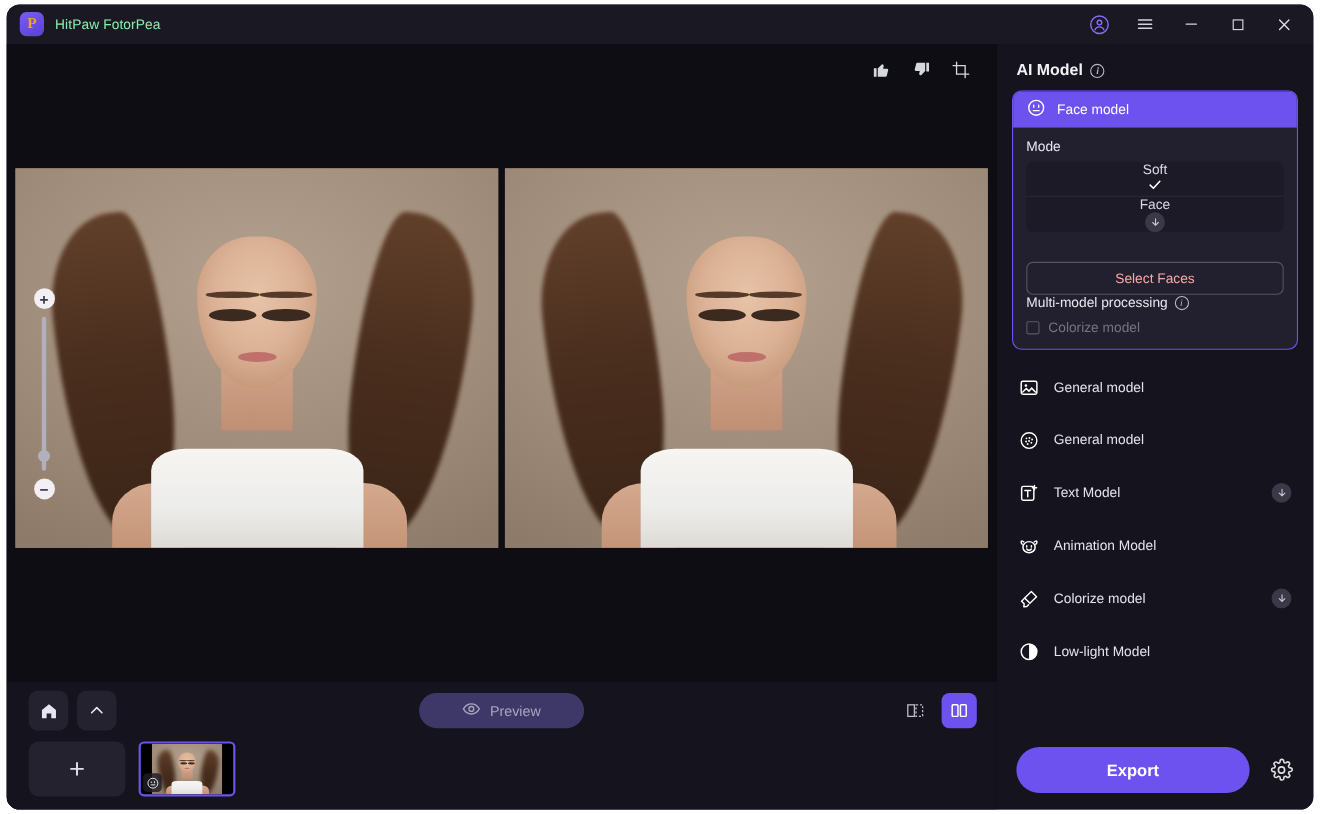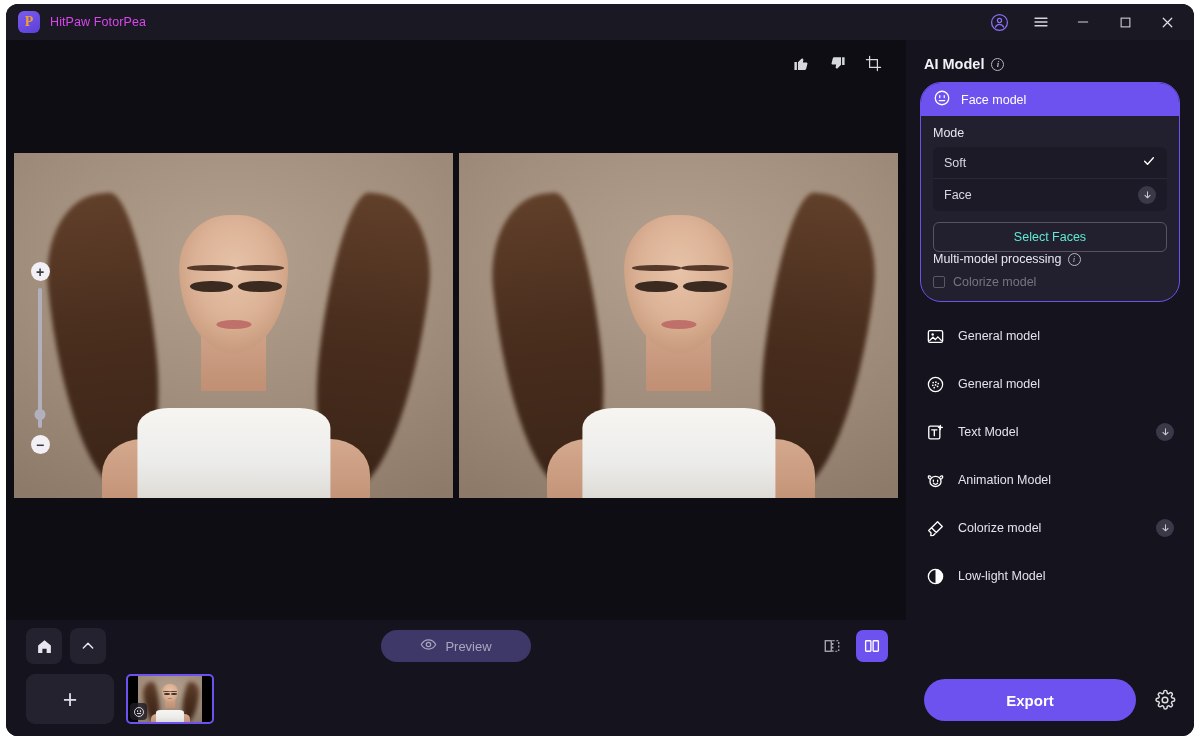--- a/index.html
+++ b/index.html
@@ -25,21 +25,21 @@
     display: flex; align-items: center;
     padding: 0 6px 0 12px;
   }
   .logo {
     width: 22px; height: 22px; border-radius: 6px;
     background: linear-gradient(150deg,#7b5cf0,#5b3fd6);
     display: flex; align-items: center; justify-content: center;
     flex: 0 0 22px;
   }
   .logo span { color:#f0a030; font-size:14px; font-weight:bold; font-family:"Liberation Serif", serif; line-height:1; }
-  .app-title { color:#d946ef; font-size:12.5px; margin-left:10px; letter-spacing:.1px; }
+  .app-title { color:#86efac; font-size:12.5px; margin-left:10px; letter-spacing:.1px; }
   .tb-spacer { flex:1; }
   .tb-btn {
     width: 42px; height: 32px;
     display:flex; align-items:center; justify-content:center;
     color:#d4d4de;
   }
   .tb-btn svg { display:block; }
 
   
   .body { flex:1; display:flex; min-height:0; }
@@ -180,47 +180,48 @@
     display:flex; flex-direction:column; min-height:0;
   }
   .panel-title {
     display:flex; align-items:center; gap:7px;
     padding:16px 0 10px 18px; color:#f1f1f6;
     font-size:14.5px; font-weight:bold;
   }
   .panel-scroll { flex:1; overflow:hidden; padding:0 14px; min-height:0; }
 
   .model-card {
-    border:1px solid #6d52f0; border-radius:21px; overflow:hidden;
+    border:1px solid #6d52f0; border-radius:9px; overflow:hidden;
     background:#22202e; margin-bottom:10px;
   }
   .model-card-head {
     background:#6d52f0; height:33px; display:flex; align-items:center;
     gap:10px; padding:0 12px; color:#fff; font-size:12.5px;
   }
   .model-card-body { padding:10px 12px 12px; }
   .mode-label { color:#e7e7ef; font-size:12.5px; margin-bottom:7px; }
   .mode-list { background:#1c1a27; border-radius:6px; overflow:hidden; }
   .mode-item {
     height:32px; display:flex; align-items:center;
     padding:0 11px; color:#d8d8e2; font-size:12.5px;
     border-bottom:1px solid #2a2836;
+    flex-direction:column;
   }
   .mode-item:last-child { border-bottom:none; }
   .mode-item .sp { flex:1; }
   .check { color:#ffffff; font-size:13px; }
   .dl-circle {
     width:18px; height:18px; border-radius:50%;
     background:#3b3948; color:#c9c9d6;
     display:flex; align-items:center; justify-content:center;
   }
   .select-faces {
-    margin-top:11px; height:30px; border:1px solid #56545f; border-radius:6px;
-    display:flex; align-items:center; justify-content:center;
-    color:#5eead4; font-size:12.5px;
+    margin-top:27px; height:30px; border:1px solid #56545f; border-radius:6px;
+    display:flex; align-items:center; justify-content:center;
+    color:#fca5a5; font-size:12.5px;
   }
   .multi-row {
     margin-top:0; display:flex; align-items:center; gap:6px;
     color:#e7e7ef; font-size:12.5px;
   }
   .colorize-row {
     margin-top:9px; display:flex; align-items:center; gap:8px;
     color:#75737f; font-size:12.5px;
   }
   .cbox { width:12px; height:12px; border:1px solid #5a5866; border-radius:2px; }

